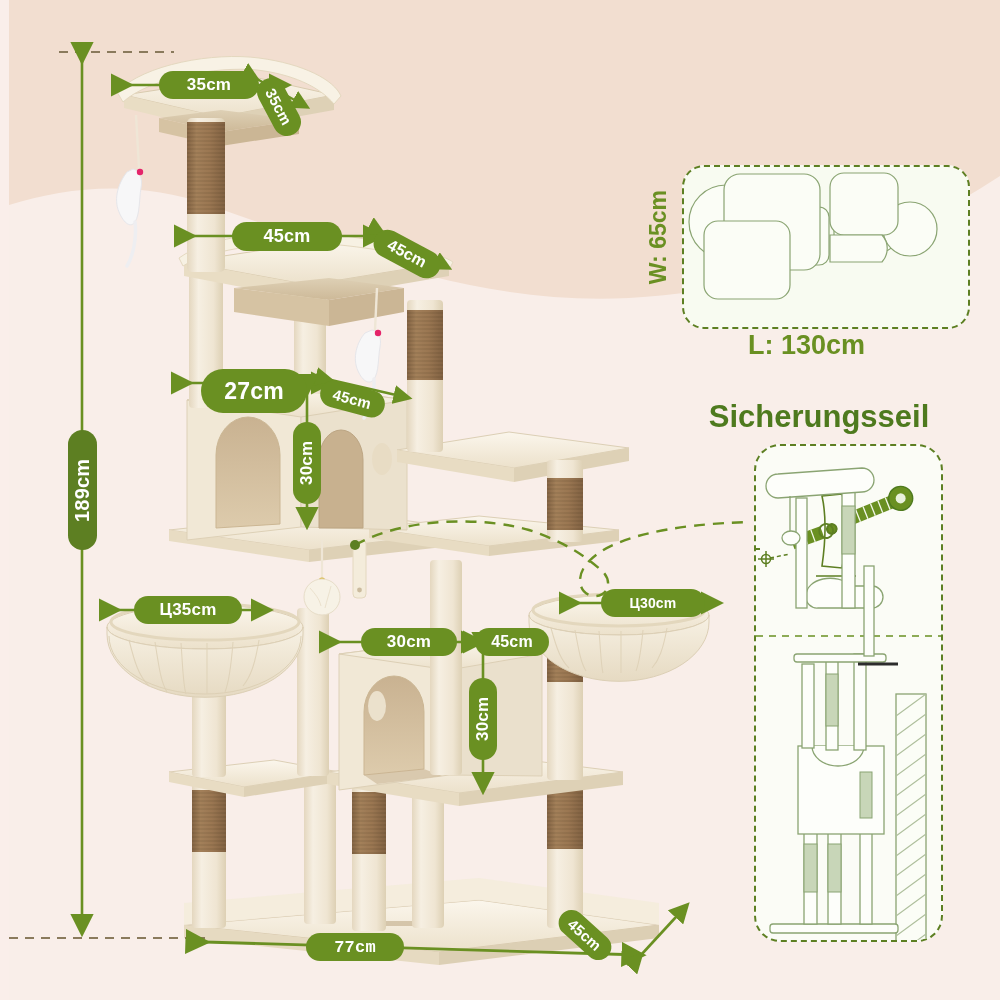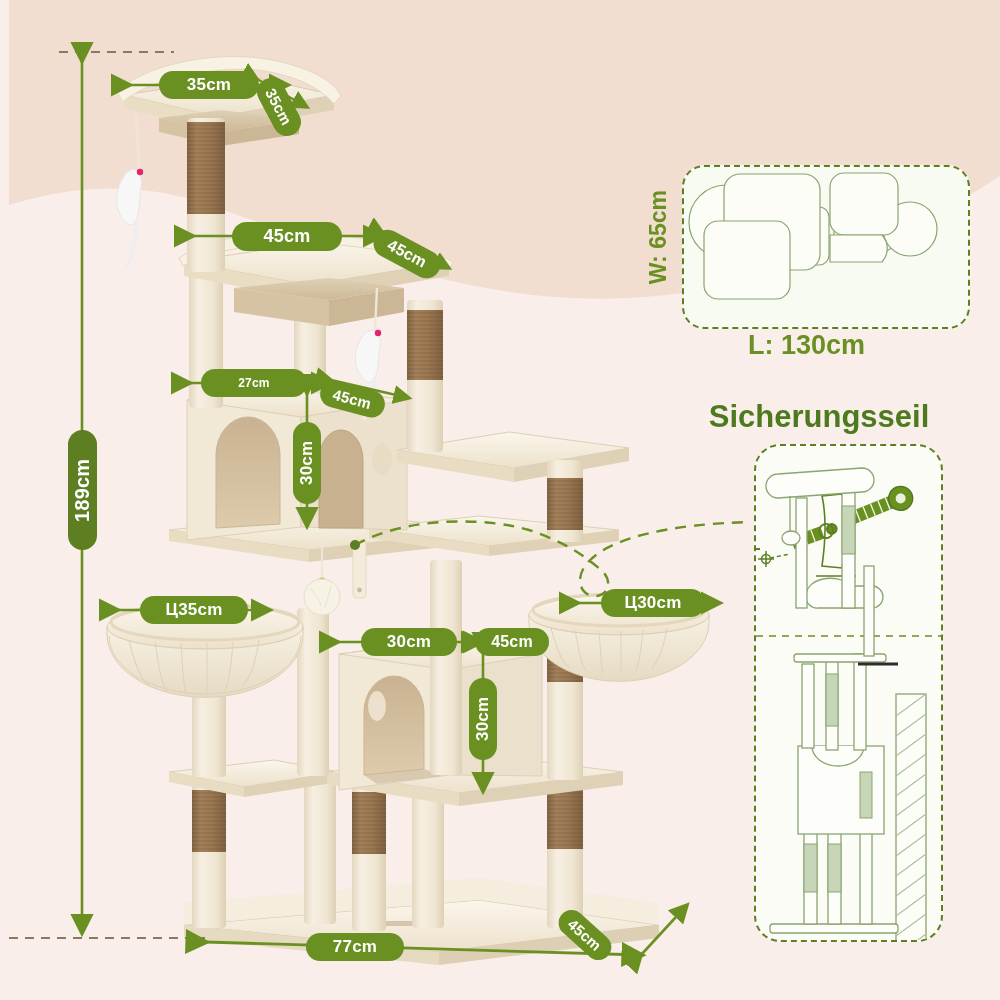--- a/index.html
+++ b/index.html
@@ -390,37 +390,37 @@
   <div class="pill" style="left:150px;top:71px;width:100px;height:28px;font-size:17px;">35cm</div>
 
   <div class="pill vert" style="left:256px;top:76px;width:28px;height:62px;font-size:15px;transform:rotate(-28deg);">35cm</div>
 
   <div class="pill" style="left:223px;top:222px;width:110px;height:29px;font-size:18px;">45cm</div>
 
   <div class="pill vert" style="left:384px;top:218px;width:28px;height:72px;font-size:16px;transform:rotate(-62deg);">45cm</div>
 
   <div class="pill dark vert" style="left:59px;top:430px;width:29px;height:120px;font-size:20px;transform:rotate(180deg);">189cm</div>
 
-  <div class="pill" style="left:192px;top:369px;width:106px;height:28px;font-size:12px;">27cm</div>
+  <div class="pill" style="left:192px;top:369px;width:106px;height:44px;font-size:23px;">27cm</div>
 
   <div class="pill vert" style="left:330px;top:366px;width:27px;height:66px;font-size:15px;transform:rotate(-75deg);">45cm</div>
 
   <div class="pill vert" style="left:284px;top:422px;width:28px;height:82px;font-size:17px;transform:rotate(180deg);">30cm</div>
 
-  <div class="pill" style="left:131px;top:596px;width:108px;height:28px;font-size:17px;">Ц35cm</div>
-
-  <div class="pill" style="left:592px;top:589px;width:104px;height:28px;font-size:17px;">Ц30cm</div>
+  <div class="pill" style="left:125px;top:596px;width:108px;height:28px;font-size:17px;">Ц35cm</div>
+
+  <div class="pill" style="left:592px;top:589px;width:104px;height:28px;font-size:14px;">Ц30cm</div>
 
   <div class="pill" style="left:352px;top:628px;width:96px;height:28px;font-size:17px;">30cm</div>
 
   <div class="pill" style="left:466px;top:628px;width:74px;height:28px;font-size:16px;">45cm</div>
 
   <div class="pill vert" style="left:460px;top:678px;width:28px;height:82px;font-size:17px;transform:rotate(180deg);">30cm</div>
 
-  <div class="pill" style="left:297px;top:933px;width:98px;height:28px;font-size:17px;">77cm</div>
+  <div class="pill" style="left:297px;top:933px;width:98px;height:28px;font-size:17px;font-family:Liberation Mono, monospace;">77cm</div>
 
   <div class="pill vert" style="left:563px;top:904px;width:26px;height:62px;font-size:15px;transform:rotate(-48deg);">45cm</div>
 
 
   <div class="area-box" style="left:673px;top:165px;width:284px;height:160px;"></div>
 
   <svg style="position:absolute;left:673px;top:165px;width:284px;height:160px;z-index:4" viewBox="0 0 284 160">
     <g fill="#fbfdf6" stroke="#8aa472" stroke-width="1.2">
       <circle cx="44" cy="57" r="37"></circle>
       <rect x="85" y="42" width="62" height="58" rx="10"></rect>

